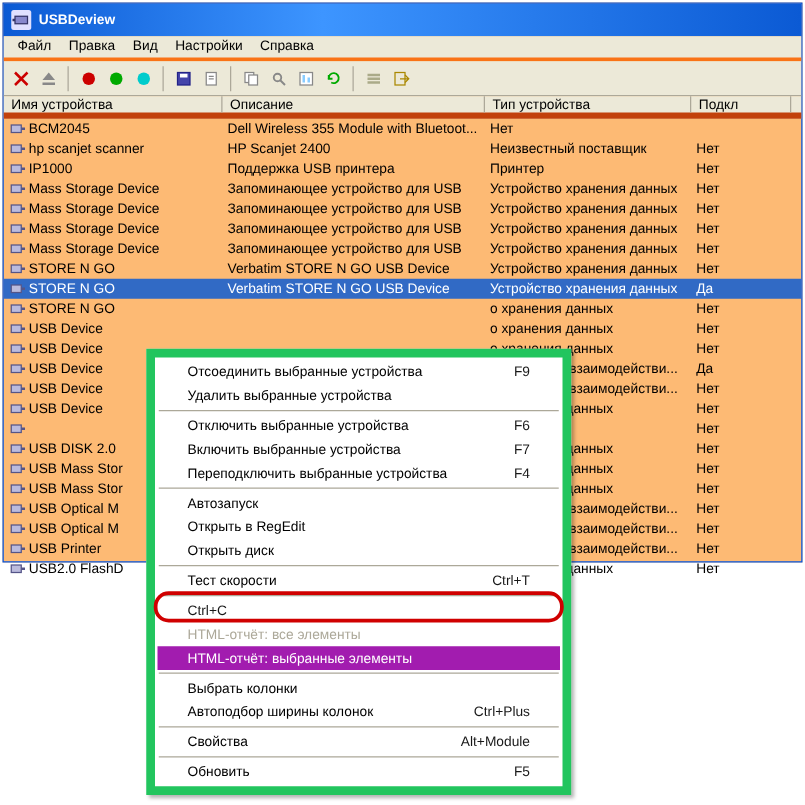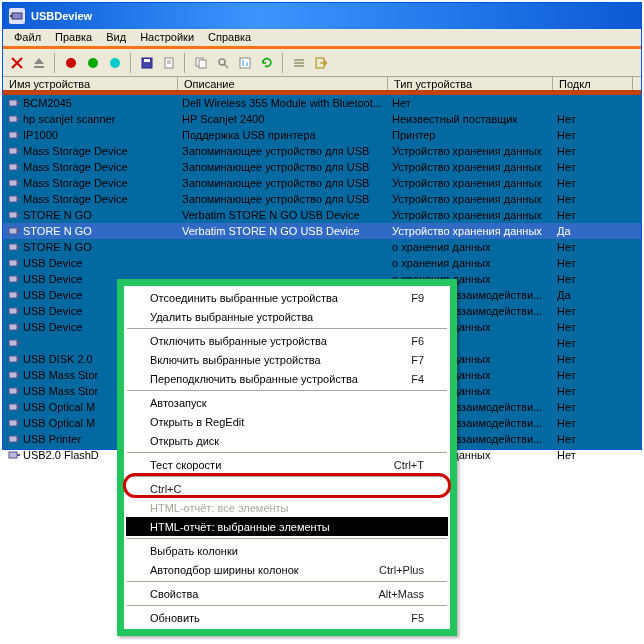--- a/index.html
+++ b/index.html
@@ -1,36 +1,36 @@
 <!DOCTYPE html>
 <html><head>
 <meta charset="utf-8">
 <style>
 * { margin: 0; padding: 0; box-sizing: border-box; font-family: Tahoma, sans-serif; font-size: 11px; }
 body { background: #fff; width: 644px; height: 644px; overflow: hidden; position: relative; }
-.window { border: 1px solid #0054e3; background: #0369a1; width: 640px; height: 448px; margin: 2px; }
+.window { border: 1px solid #0054e3; background: #fdba74; width: 640px; height: 448px; margin: 2px; }
 .titlebar { background: linear-gradient(to bottom, #0a246a 0%, #3a6ea5 10%, #0a246a 100%); background: linear-gradient(to right, #0b5ad4, #3d95ff 40%, #0b5ad4); height: 26px; display: flex; align-items: center; padding: 0 6px; color: #fff; font-weight: bold; }
 .titlebar-icon { width: 16px; height: 16px; margin-right: 6px; background: #e0e0ff; border-radius: 2px; display: inline-flex; align-items: center; justify-content: center; font-size: 10px; }
 .menubar { background: #ece9d8; height: 20px; display: flex; align-items: flex-start; padding: 0 4px; border-bottom: 3px solid #f97316; }
 .menubar span { padding: 2px 7px; cursor: default; }
 .toolbar { background: #ece9d8; height: 28px; display: flex; align-items: center; padding: 0 4px; gap: 2px; border-bottom: 1px solid #aca899; }
 .tb-btn { width: 20px; height: 20px; display: flex; align-items: center; justify-content: center; cursor: pointer; }
 .tb-sep { width: 2px; height: 20px; border-left: 1px solid #aca899; margin: 0 3px; }
 .grid-header { background: #ece9d8; height: 18px; display: flex; border-bottom: 5px solid #c2410c; }
 .gh-cell { border-right: 1px solid #aca899; padding: 2px 6px; display: flex; align-items: center; position: relative; }
 .gh-cell:nth-child(1){width:175px}.gh-cell:nth-child(2){width:210px}.gh-cell:nth-child(3){width:165px}.gh-cell:nth-child(4){width:80px}
 .grid-body { overflow-y: auto; height: 540px; }
 .grid-row { height: 16px; display: flex; align-items: center; white-space: nowrap; }
 .gc { overflow: hidden; text-overflow: ellipsis; padding: 0 4px; }
 .gc1{width:175px;display:flex;align-items:center;gap:2px}.gc2{width:210px}.gc3{width:165px}.gc4{width:80px}
 .dev-icon { width: 14px; height: 14px; flex-shrink: 0; }
 .grid-row.selected { background: #316ac5; color: #fff; }
 .ctx-menu { position: absolute; left: 117px; top: 279px; width: 340px; background: #fff; border: 7px solid #22c55e; box-shadow: 2px 2px 3px rgba(0,0,0,0.3); padding: 2px; z-index: 100; }
 .ctx-item { height: 19px; display: flex; align-items: center; padding: 0 24px 0 24px; cursor: default; justify-content: space-between; }
-.ctx-item.hl { background: #000000; color: #fff; }
+.ctx-item.hl { background: #a21caf; color: #fff; }
 .ctx-item.disabled { color: #aca899; }
 .ctx-sep { height: 1px; background: #aca899; margin: 2px 1px; }
 .highlight-ring { position: absolute; left: 123px; top: 473px; width: 328px; height: 25px; border: 3px solid #d00000; border-radius: 12px; z-index: 200; pointer-events: none; }
 .short { color: inherit; opacity: 0.9; }
 </style>
 </head>
 <body>
 
 <div class="window">
   <div class="titlebar">
@@ -478,21 +478,21 @@
       <span>Выбрать колонки</span>
       <span class="short"></span>
     </div>
     <div class="ctx-item">
       <span>Автоподбор ширины колонок</span>
       <span class="short">Ctrl+Plus</span>
     </div>
     <div class="ctx-sep"></div>
     <div class="ctx-item">
       <span>Свойства</span>
-      <span class="short">Alt+Mass</span>
+      <span class="short">Alt+Module</span>
     </div>
     <div class="ctx-sep"></div>
     <div class="ctx-item">
       <span>Обновить</span>
       <span class="short">F5</span>
     </div>
   </div>
 
 <div class="highlight-ring"></div>
 

